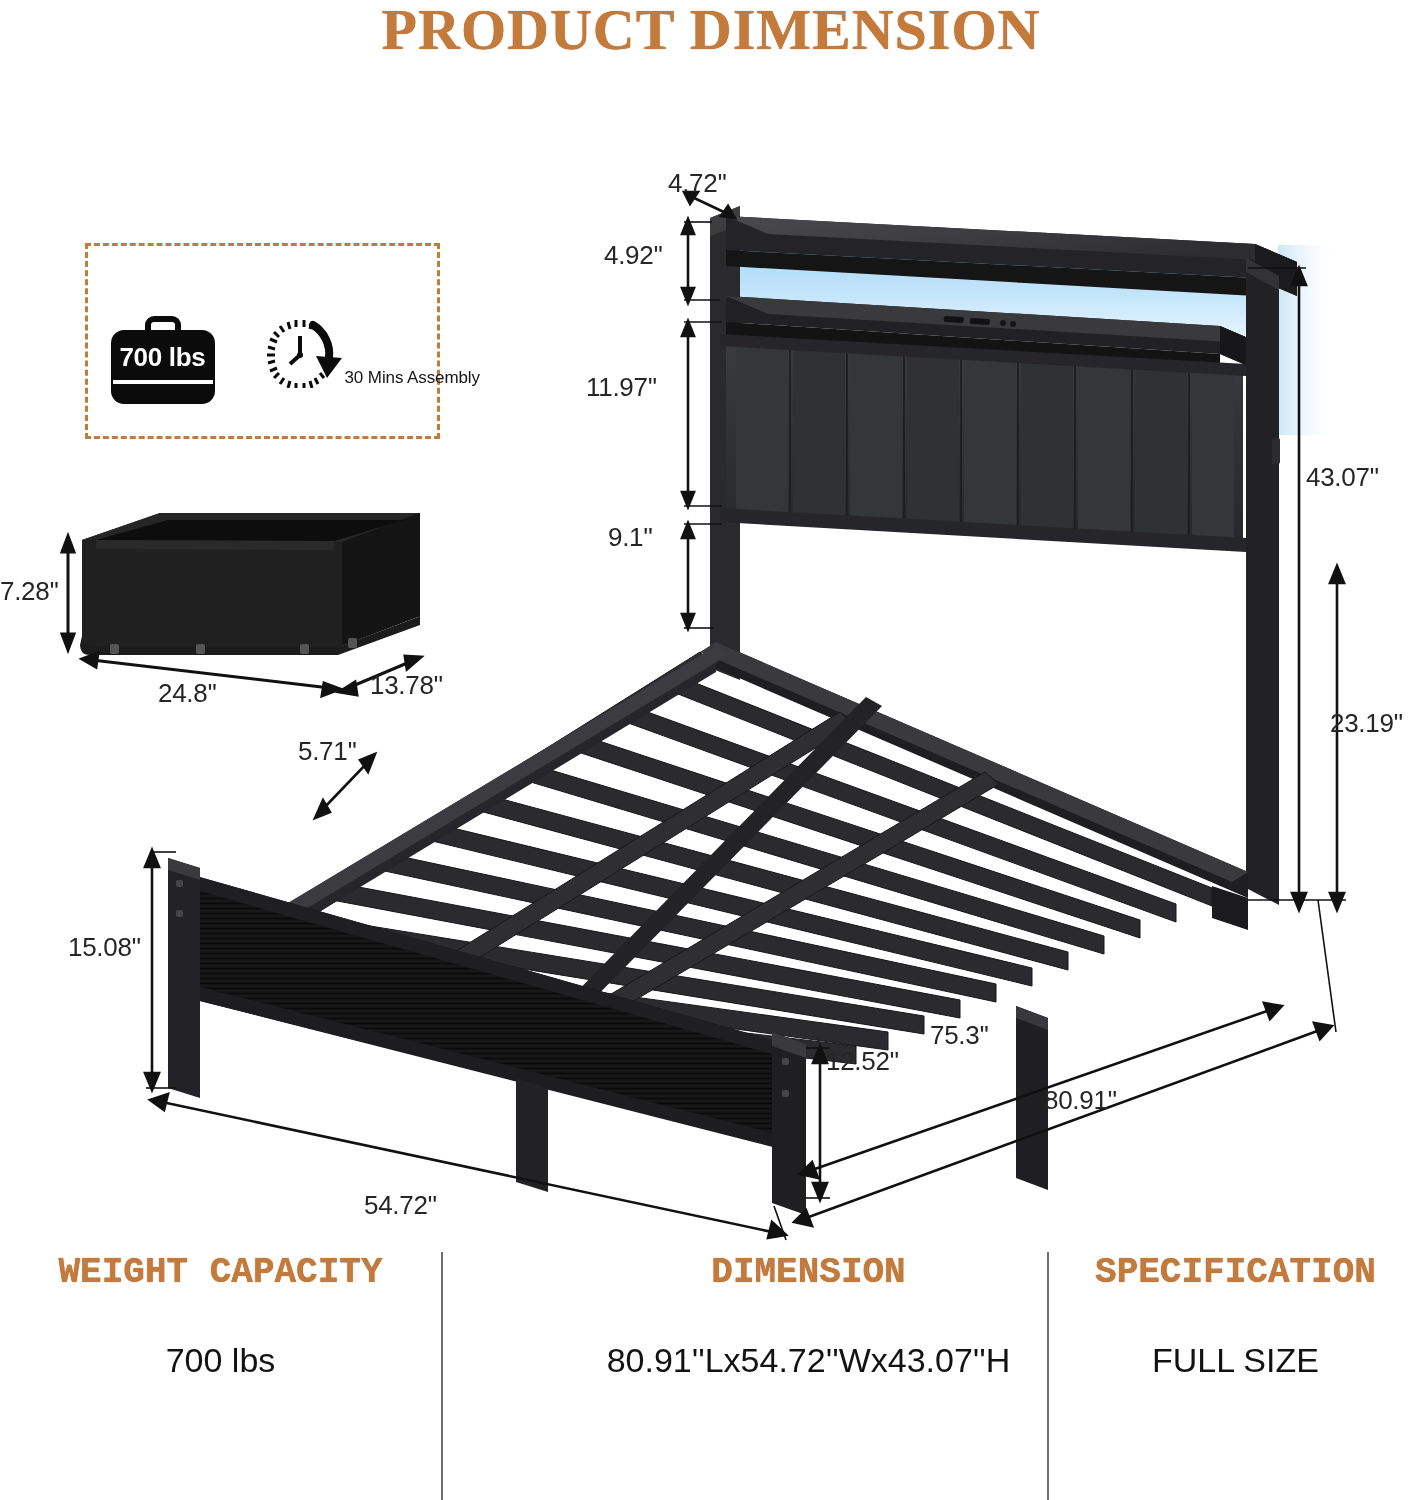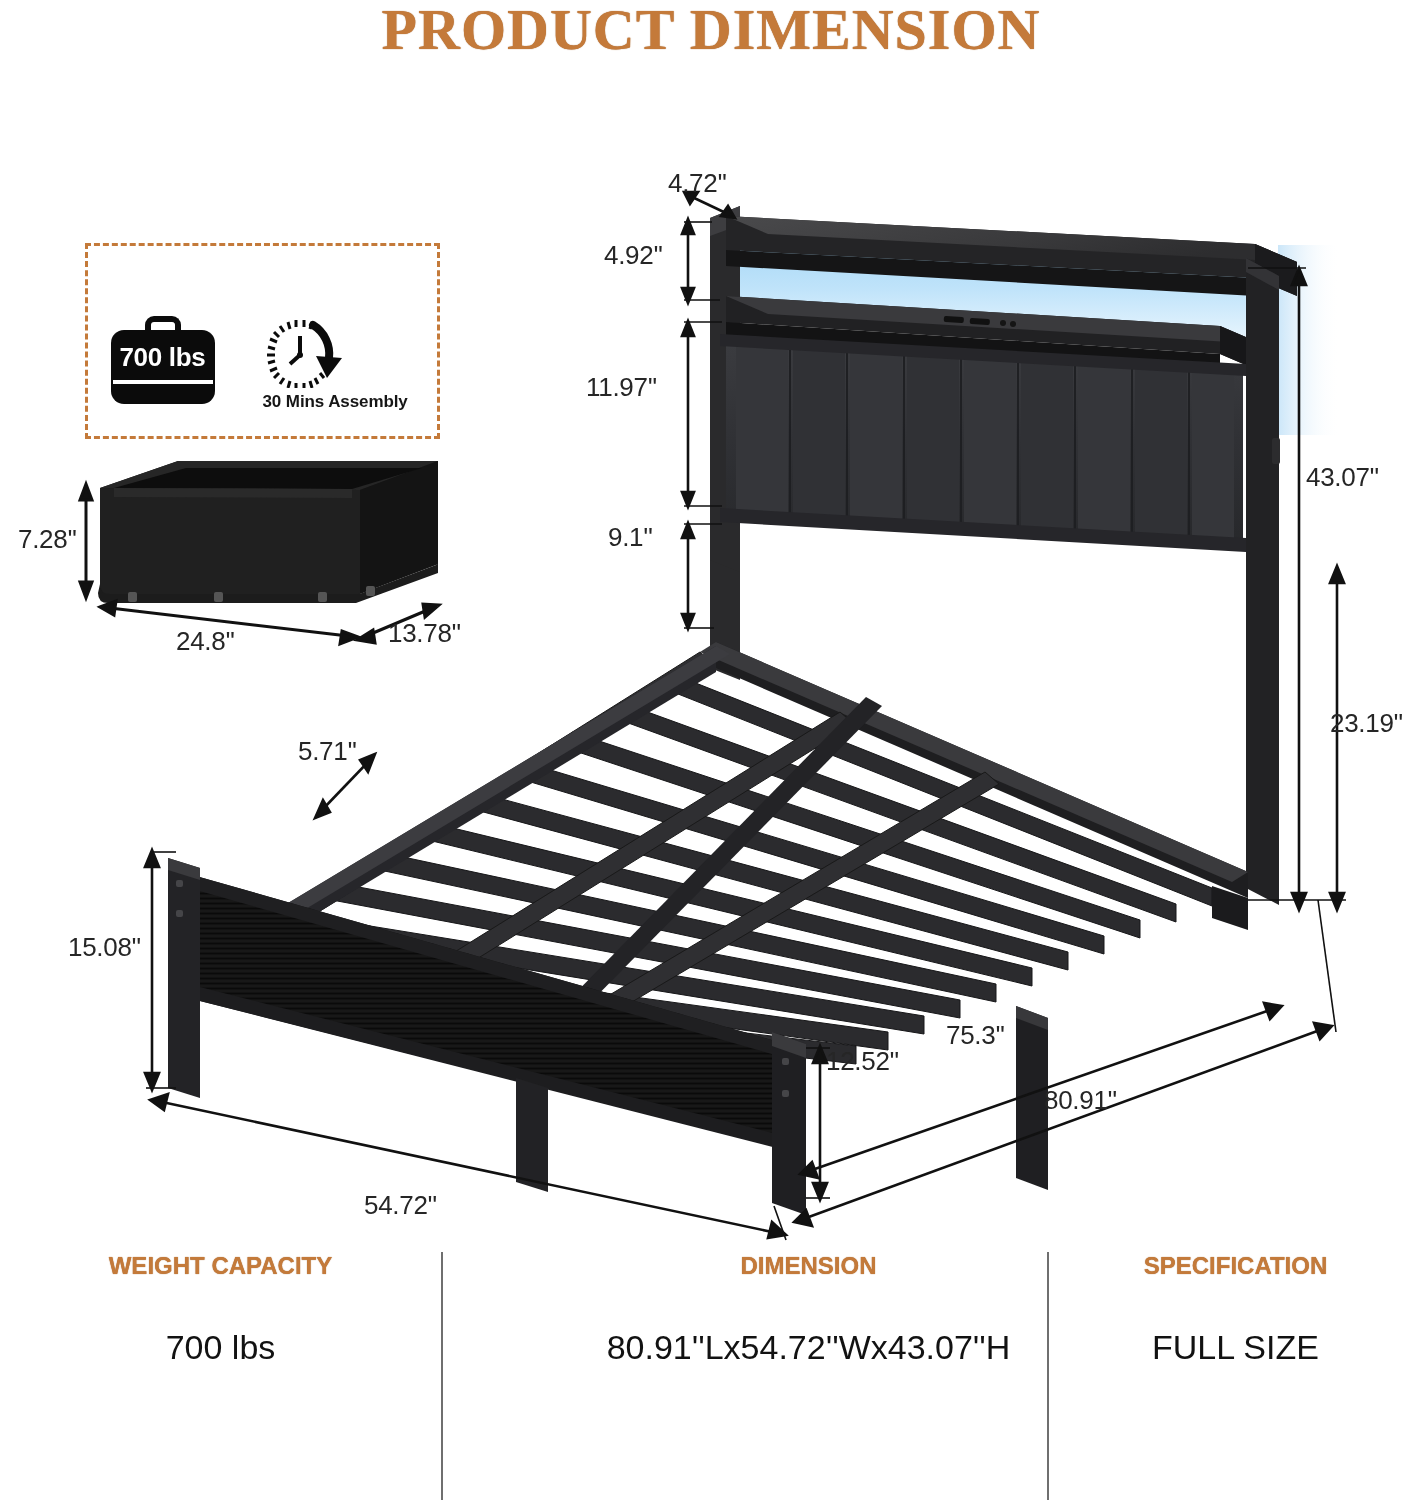--- a/index.html
+++ b/index.html
@@ -34,45 +34,45 @@
     position:absolute;left:0;top:14px;width:104px;height:74px;
     background:#0b0b0b;border-radius:13px;
   }
   .suitcase .strip{
     position:absolute;left:2px;top:64px;width:100px;height:4px;background:#fff;
   }
   .suitcase .lbs{
     position:absolute;left:0;top:26px;width:104px;text-align:center;
     color:#fff;font-size:26px;font-weight:700;letter-spacing:-.3px;
   }
-  .clock-wrap{width:160px;display:flex;flex-direction:column;align-items:flex-start;font-weight:bold;}
+  .clock-wrap{width:160px;display:flex;flex-direction:row;align-items:flex-end;}
   .clock{position:relative;width:82px;height:72px;}
   .assy-label{
     margin-top:4px;font-size:17px;color:#161616;white-space:nowrap;letter-spacing:-.1px;
   }
 
   
-  .drawer-group{position:absolute;left:0;top:446px;width:480px;height:215px;margin-left:18px;}
+  .drawer-group{position:absolute;left:0;top:498px;width:480px;height:215px;}
   .dim-text{
     position:absolute;font-size:26px;color:#262626;white-space:nowrap;
     font-family:"Liberation Sans",sans-serif;letter-spacing:-.3px;
   }
 
   
   .bed-svg{position:absolute;left:0;top:0;width:1422px;height:1500px;}
 
   
   .dims{position:absolute;left:0;top:0;width:1422px;height:1270px;}
 
   
   .summary{position:absolute;left:0;top:1252px;width:1422px;height:248px;}
   .summary .divider{position:absolute;top:0;width:2px;height:248px;background:#6f6f6f;}
   .col{position:absolute;top:0;text-align:center;}
   .col .head{
-    font-family:Liberation Sans, sans-serif;font-weight:700;font-size:24px;
+    font-family:Liberation Mono, monospace;font-weight:700;font-size:36px;
     color:#C47A3A;text-shadow:0 0 1px #9e5e26;white-space:nowrap;
   }
   .col .val{
     margin-top:48px;font-size:34px;color:#121212;white-space:nowrap;
     font-family:"Liberation Sans",sans-serif;
   }
 </style>
 </head>
 <body>
 
@@ -374,21 +374,21 @@
 <div class="dims">
   <div class="dim-text" style="left:668px;top:168px;">4.72''</div>
   <div class="dim-text" style="left:604px;top:240px;">4.92''</div>
   <div class="dim-text" style="left:578px;top:372px;margin-left:8px;">11.97''</div>
   <div class="dim-text" style="left:608px;top:522px;">9.1''</div>
   <div class="dim-text" style="left:1306px;top:462px;text-align:center;">43.07''</div>
   <div class="dim-text" style="left:1330px;top:708px;">23.19''</div>
   <div class="dim-text" style="left:298px;top:736px;">5.71''</div>
   <div class="dim-text" style="left:68px;top:932px;">15.08''</div>
   <div class="dim-text" style="left:826px;top:1046px;">12.52''</div>
-  <div class="dim-text" style="left:930px;top:1020px;margin-left:16px;">75.3''</div>
+  <div class="dim-text" style="left:930px;top:1020px;">75.3''</div>
   <div class="dim-text" style="left:1044px;top:1085px;">80.91''</div>
   <div class="dim-text" style="left:364px;top:1190px;">54.72''</div>
 </div>
 
 <div class="summary">
   <div class="divider" style="left:441px;"></div>
   <div class="divider" style="left:1047px;"></div>
 
   <div class="col" style="left:0px;width:441px;">
     <div class="head">WEIGHT CAPACITY</div>

